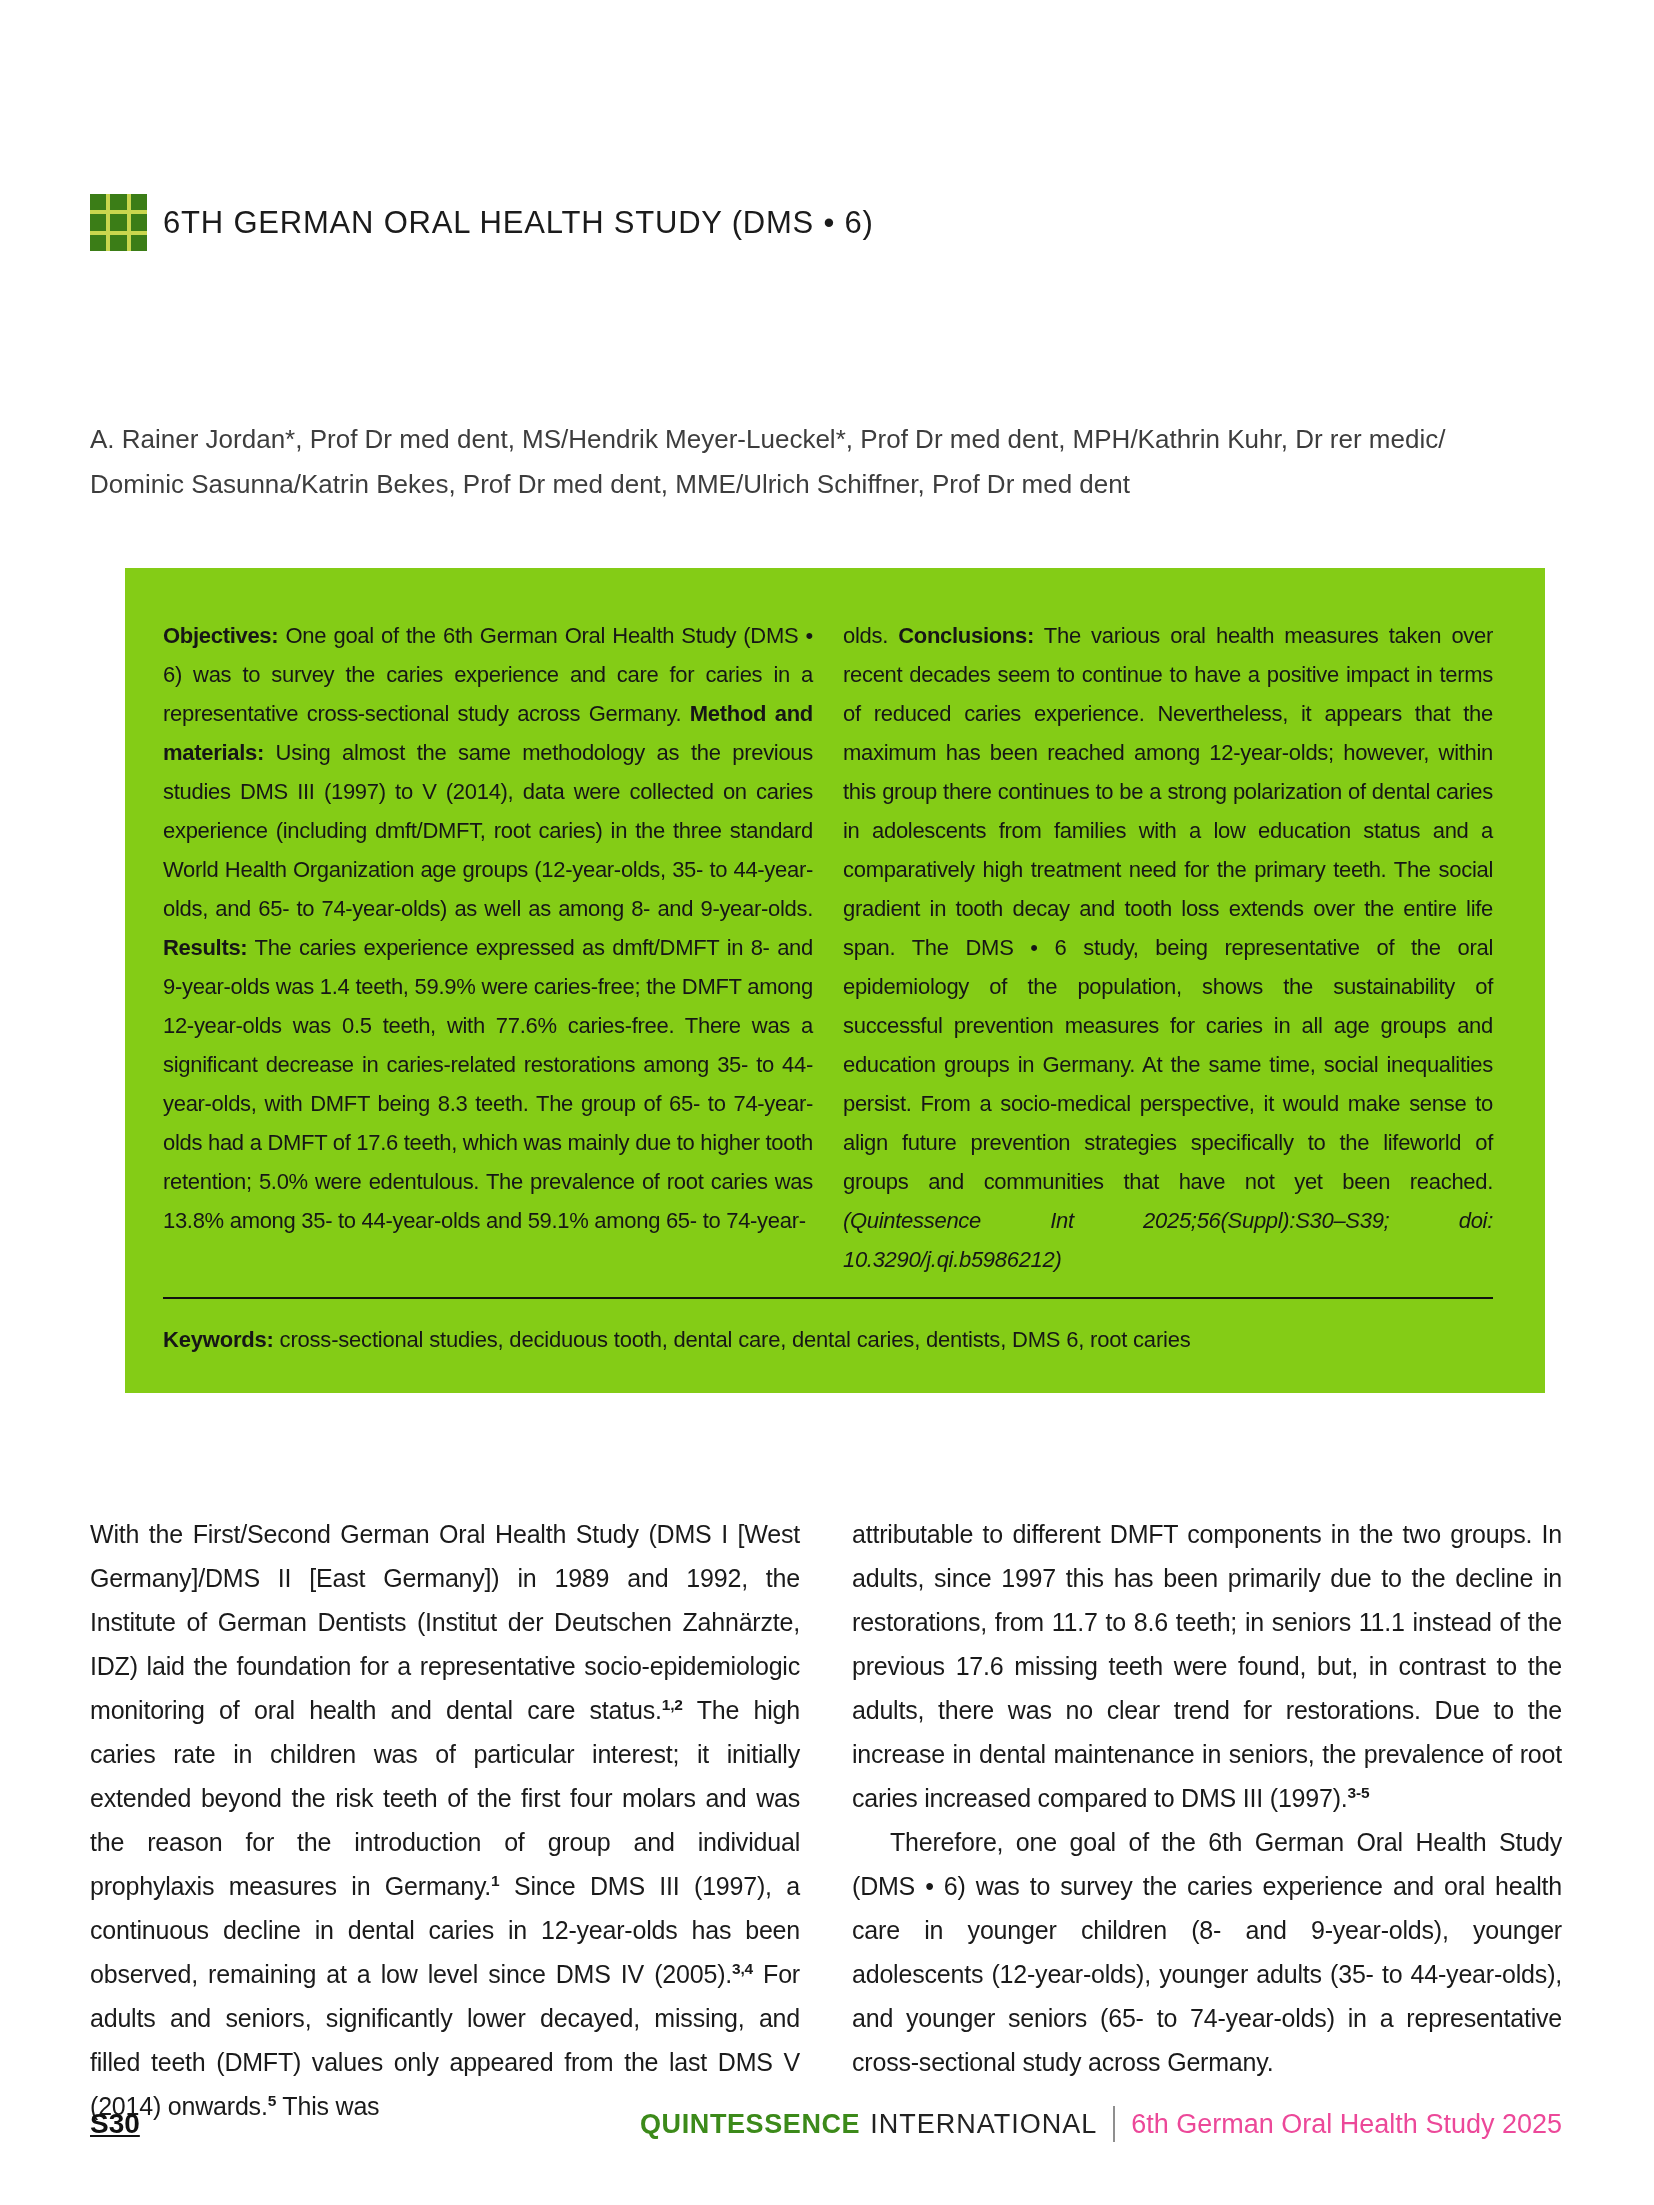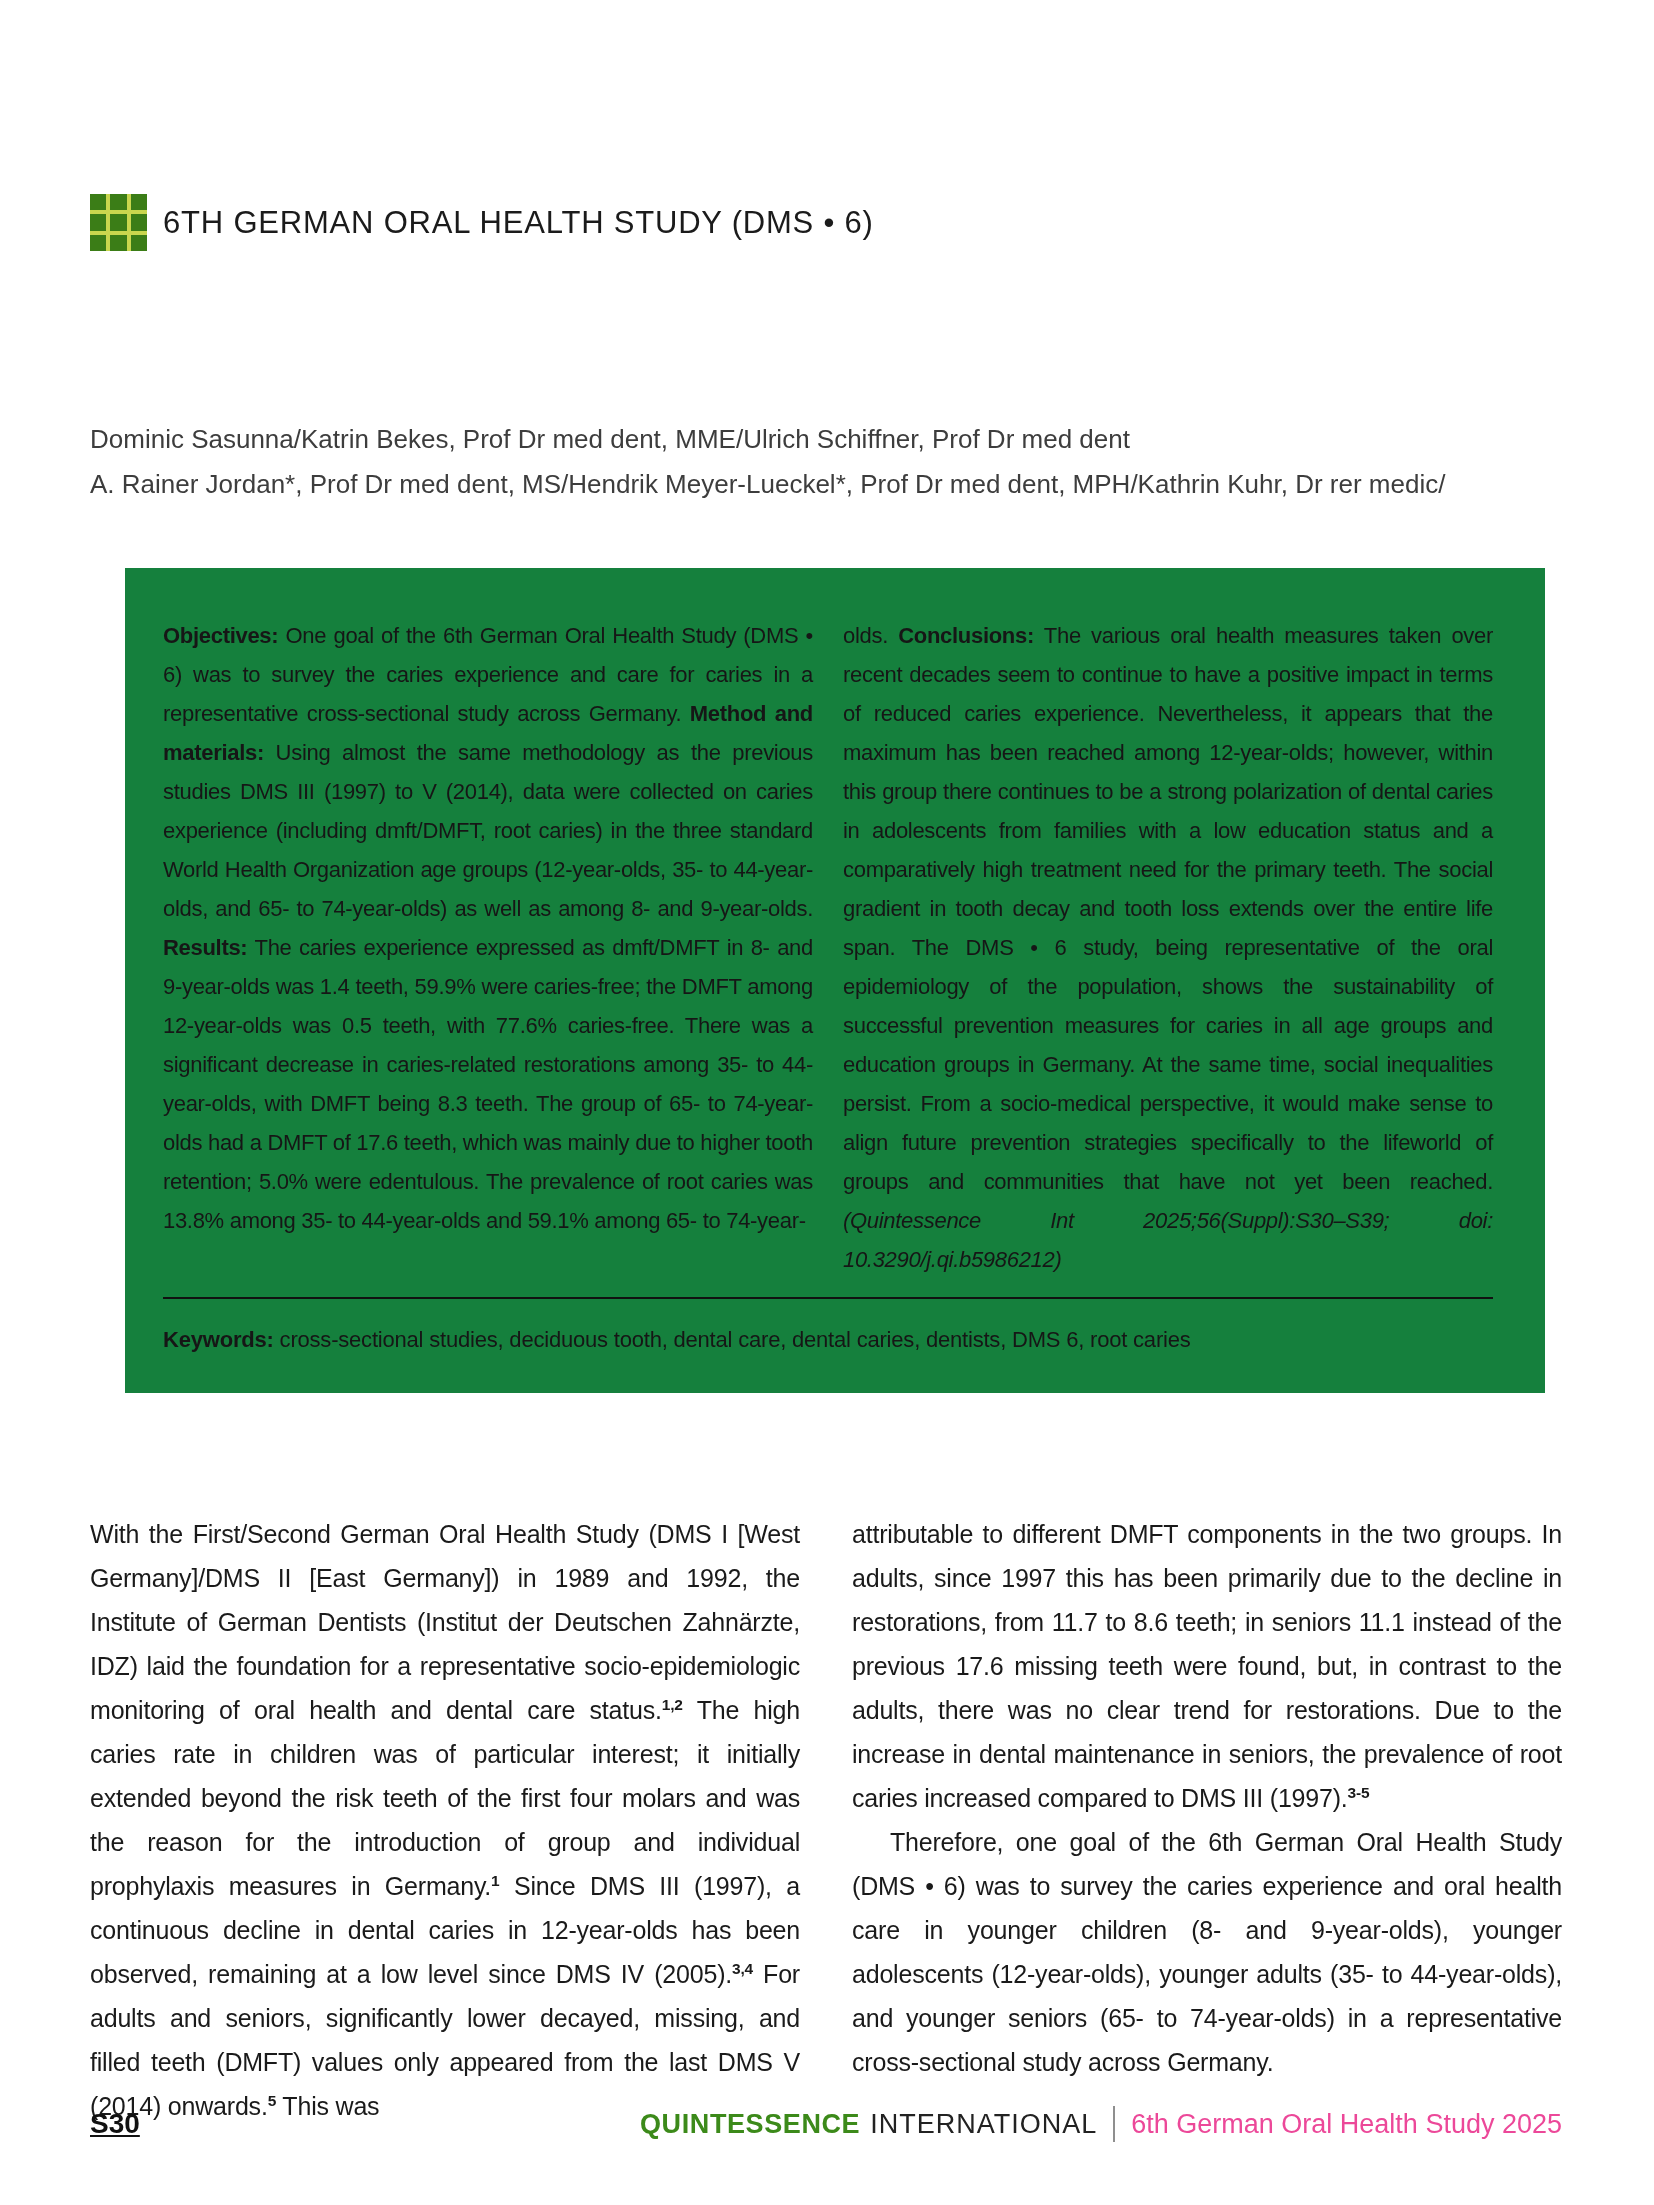--- a/index.html
+++ b/index.html
@@ -69,21 +69,21 @@
   .authors span { display: block; }
 
   
   .abstract-box {
     position: absolute;
     left: 125px;
     top: 568px;
     width: 1420px;
     box-sizing: border-box;
     padding: 48px 52px 36px 38px;
-    background: #15803d;
+    background: #84cc16;
   }
   .abs-cols { display: flex; gap: 30px; }
   .abs-col {
     width: 657px;
     font-size: 22px;
     line-height: 39px;
     letter-spacing: -0.3px;
     text-align: justify;
     color: #161616;
   }
@@ -178,22 +178,22 @@
       <div></div>
       <div></div>
       <div></div>
       <div></div>
     </div>
     <span class="eyebrow-text">6TH GERMAN ORAL HEALTH STUDY (DMS • 6)</span>
   </header>
 
 
   <p class="authors">
+    <span>A. Rainer Jordan*, Prof Dr med dent, MS/Hendrik Meyer-Lueckel*, Prof Dr med dent, MPH/Kathrin Kuhr, Dr rer medic/</span>
     <span>Dominic Sasunna/Katrin Bekes, Prof Dr med dent, MME/Ulrich Schiffner, Prof Dr med dent</span>
-    <span>A. Rainer Jordan*, Prof Dr med dent, MS/Hendrik Meyer-Lueckel*, Prof Dr med dent, MPH/Kathrin Kuhr, Dr rer medic/</span>
   </p>
 
   <section class="abstract-box">
     <div class="abs-cols">
       <div class="abs-col"><b>Objectives:</b> One goal of the 6th German Oral Health Study (DMS • 6) was to survey the caries experience and care for caries in a representative cross-sectional study across Germany. <b>Method and materials:</b> Using almost the same methodology as the previous studies DMS III (1997) to V (2014), data were collected on caries experience (including dmft/DMFT, root caries) in the three standard World Health Organization age groups (12-year-olds, 35- to 44-year-olds, and 65- to 74-year-olds) as well as among 8- and 9-year-olds. <b>Results:</b> The caries experience expressed as dmft/DMFT in 8- and 9-year-olds was 1.4 teeth, 59.9% were caries-free; the DMFT among 12-year-olds was 0.5 teeth, with 77.6% caries-free. There was a significant decrease in caries-related restorations among 35- to 44-year-olds, with DMFT being 8.3 teeth. The group of 65- to 74-year-olds had a DMFT of 17.6 teeth, which was mainly due to higher tooth retention; 5.0% were edentulous. The prevalence of root caries was 13.8% among 35- to 44-year-olds and 59.1% among 65- to 74-year-</div>
       <div class="abs-col">olds. <b>Conclusions:</b> The various oral health measures taken over recent decades seem to continue to have a positive impact in terms of reduced caries experience. Nevertheless, it appears that the maximum has been reached among 12-year-olds; however, within this group there continues to be a strong polarization of dental caries in adolescents from families with a low education status and a comparatively high treatment need for the primary teeth. The social gradient in tooth decay and tooth loss extends over the entire life span. The DMS • 6 study, being representative of the oral epidemiology of the population, shows the sustainability of successful prevention measures for caries in all age groups and education groups in Germany. At the same time, social inequalities persist. From a socio-medical perspective, it would make sense to align future prevention strategies specifically to the lifeworld of groups and communities that have not yet been reached. <i>(Quintessence Int 2025;56(Suppl):S30–S39; doi: 10.3290/j.qi.b5986212)</i></div>
     </div>
     <hr class="abs-divider">
     <p class="keywords"><b>Keywords:</b><span> cross-sectional studies, deciduous tooth, dental care, dental caries, dentists, DMS 6, root caries</span></p>
   </section>

